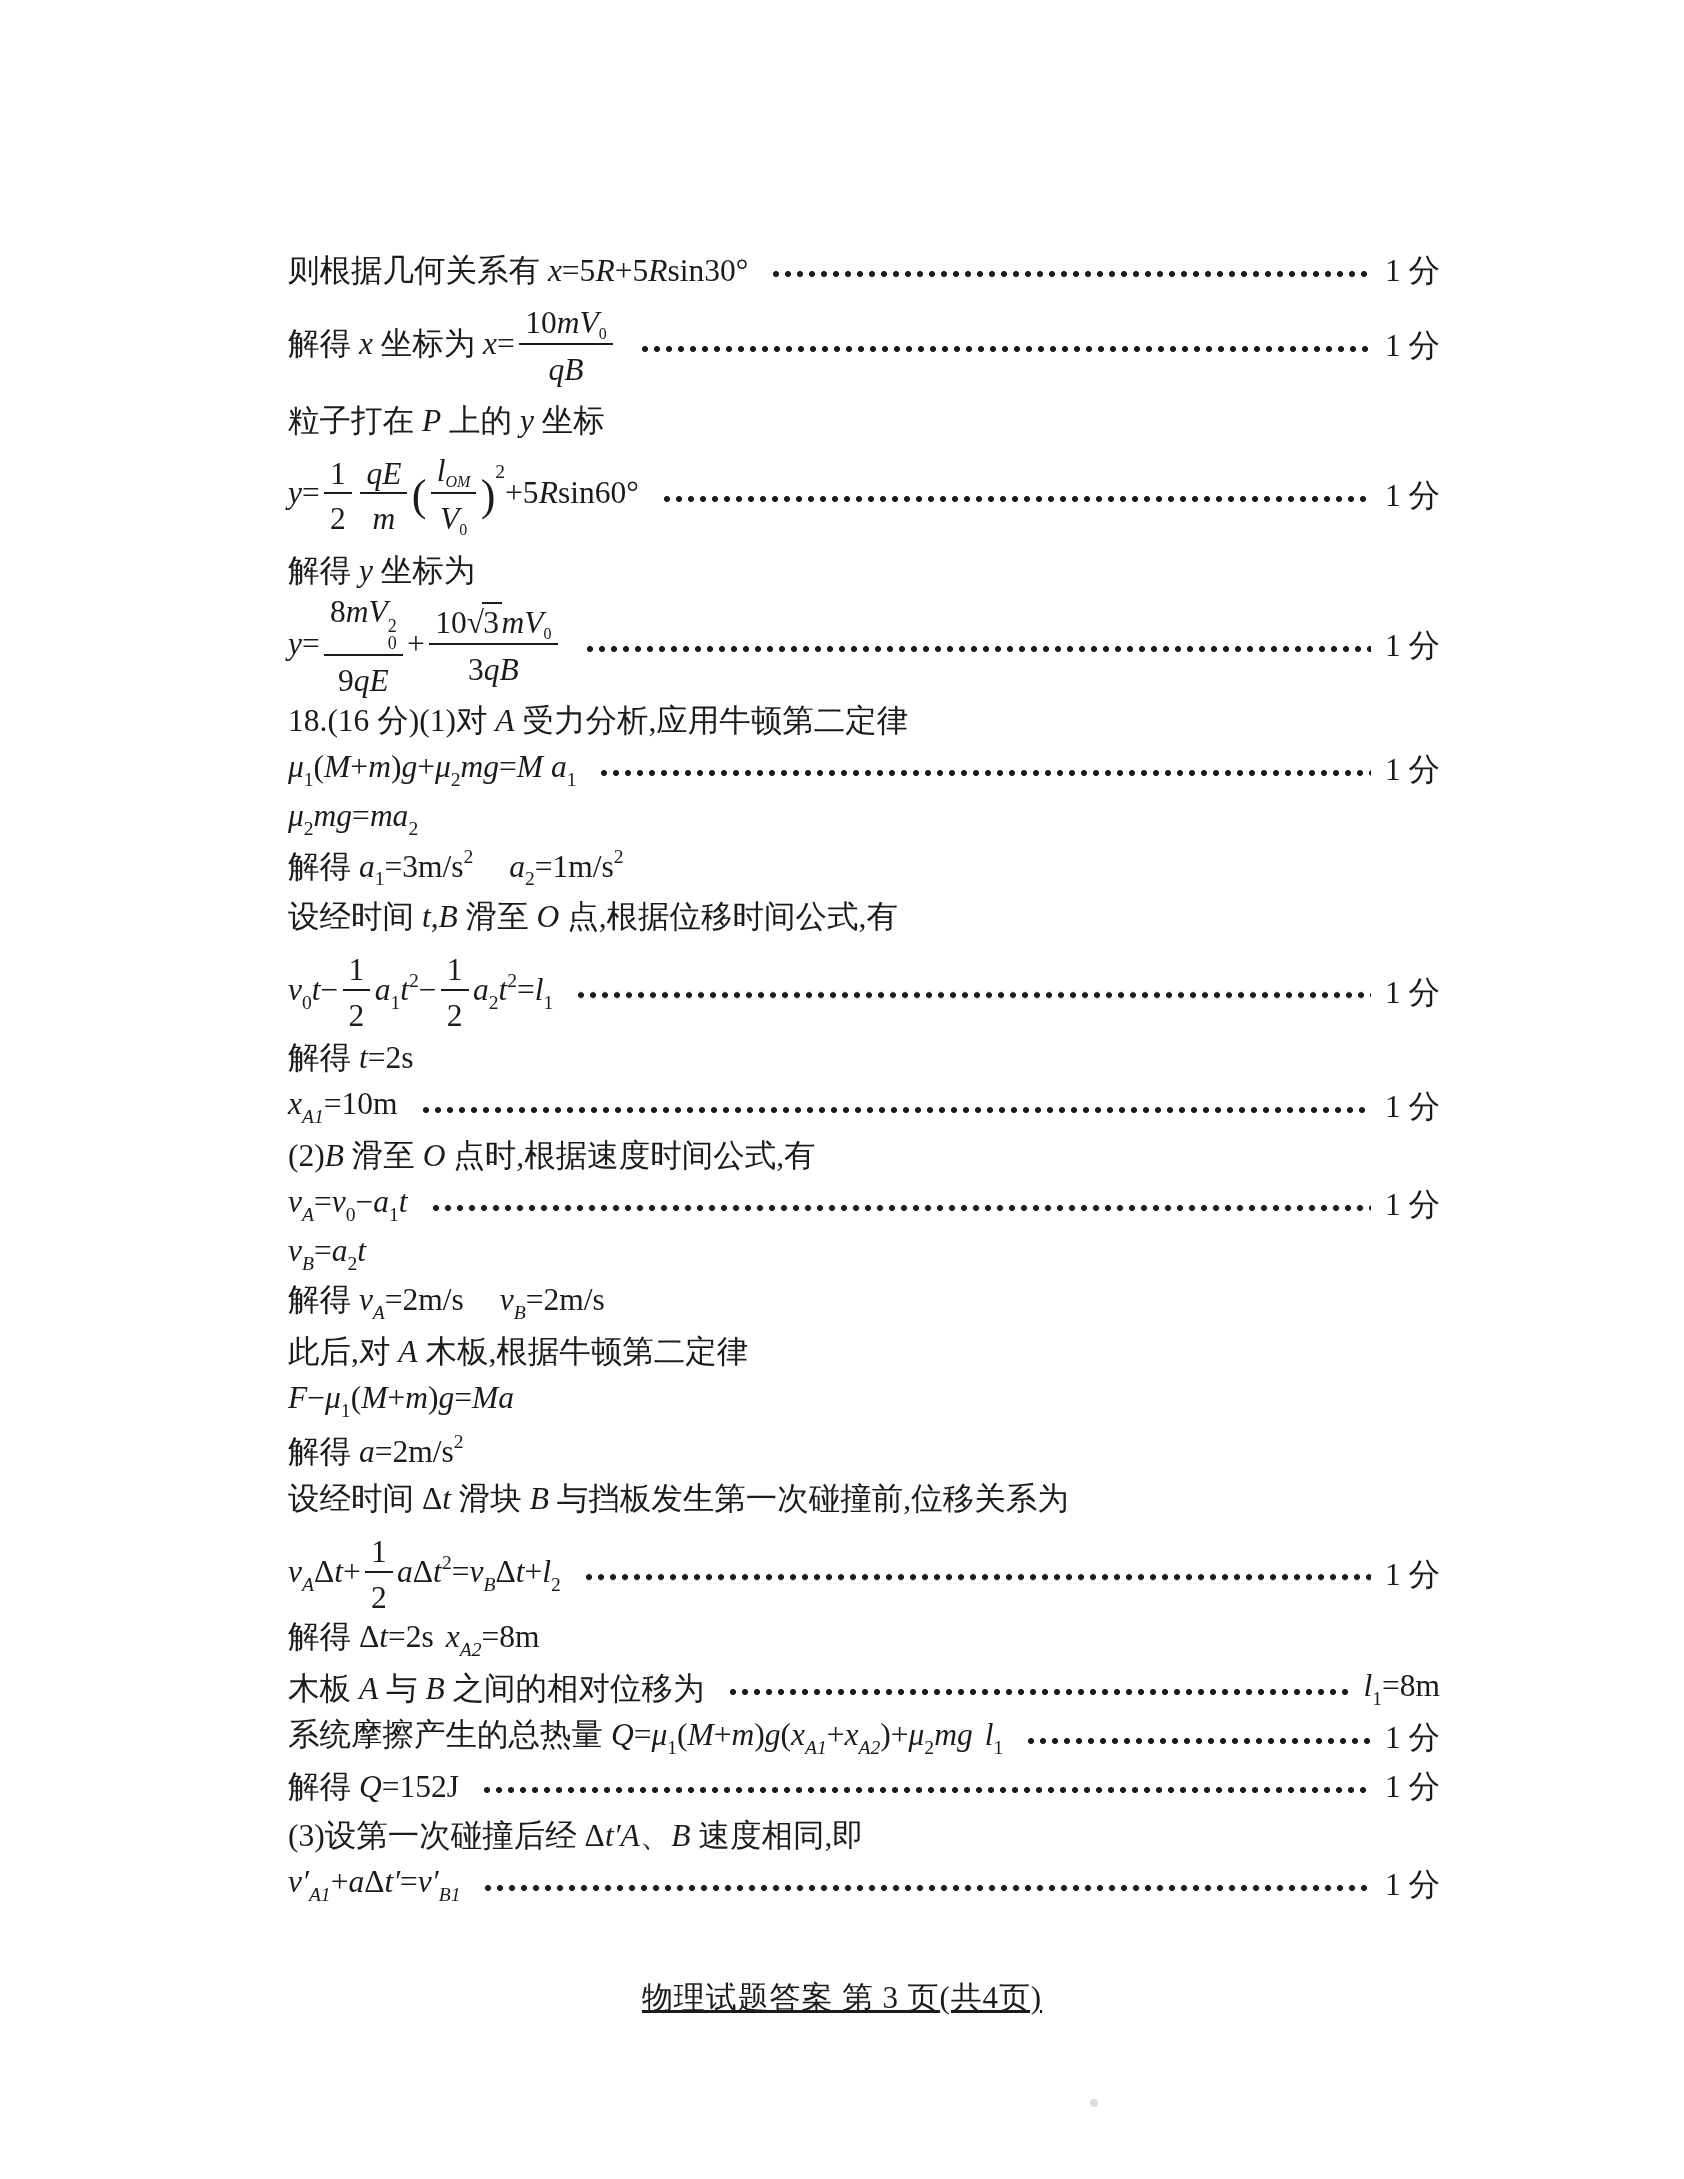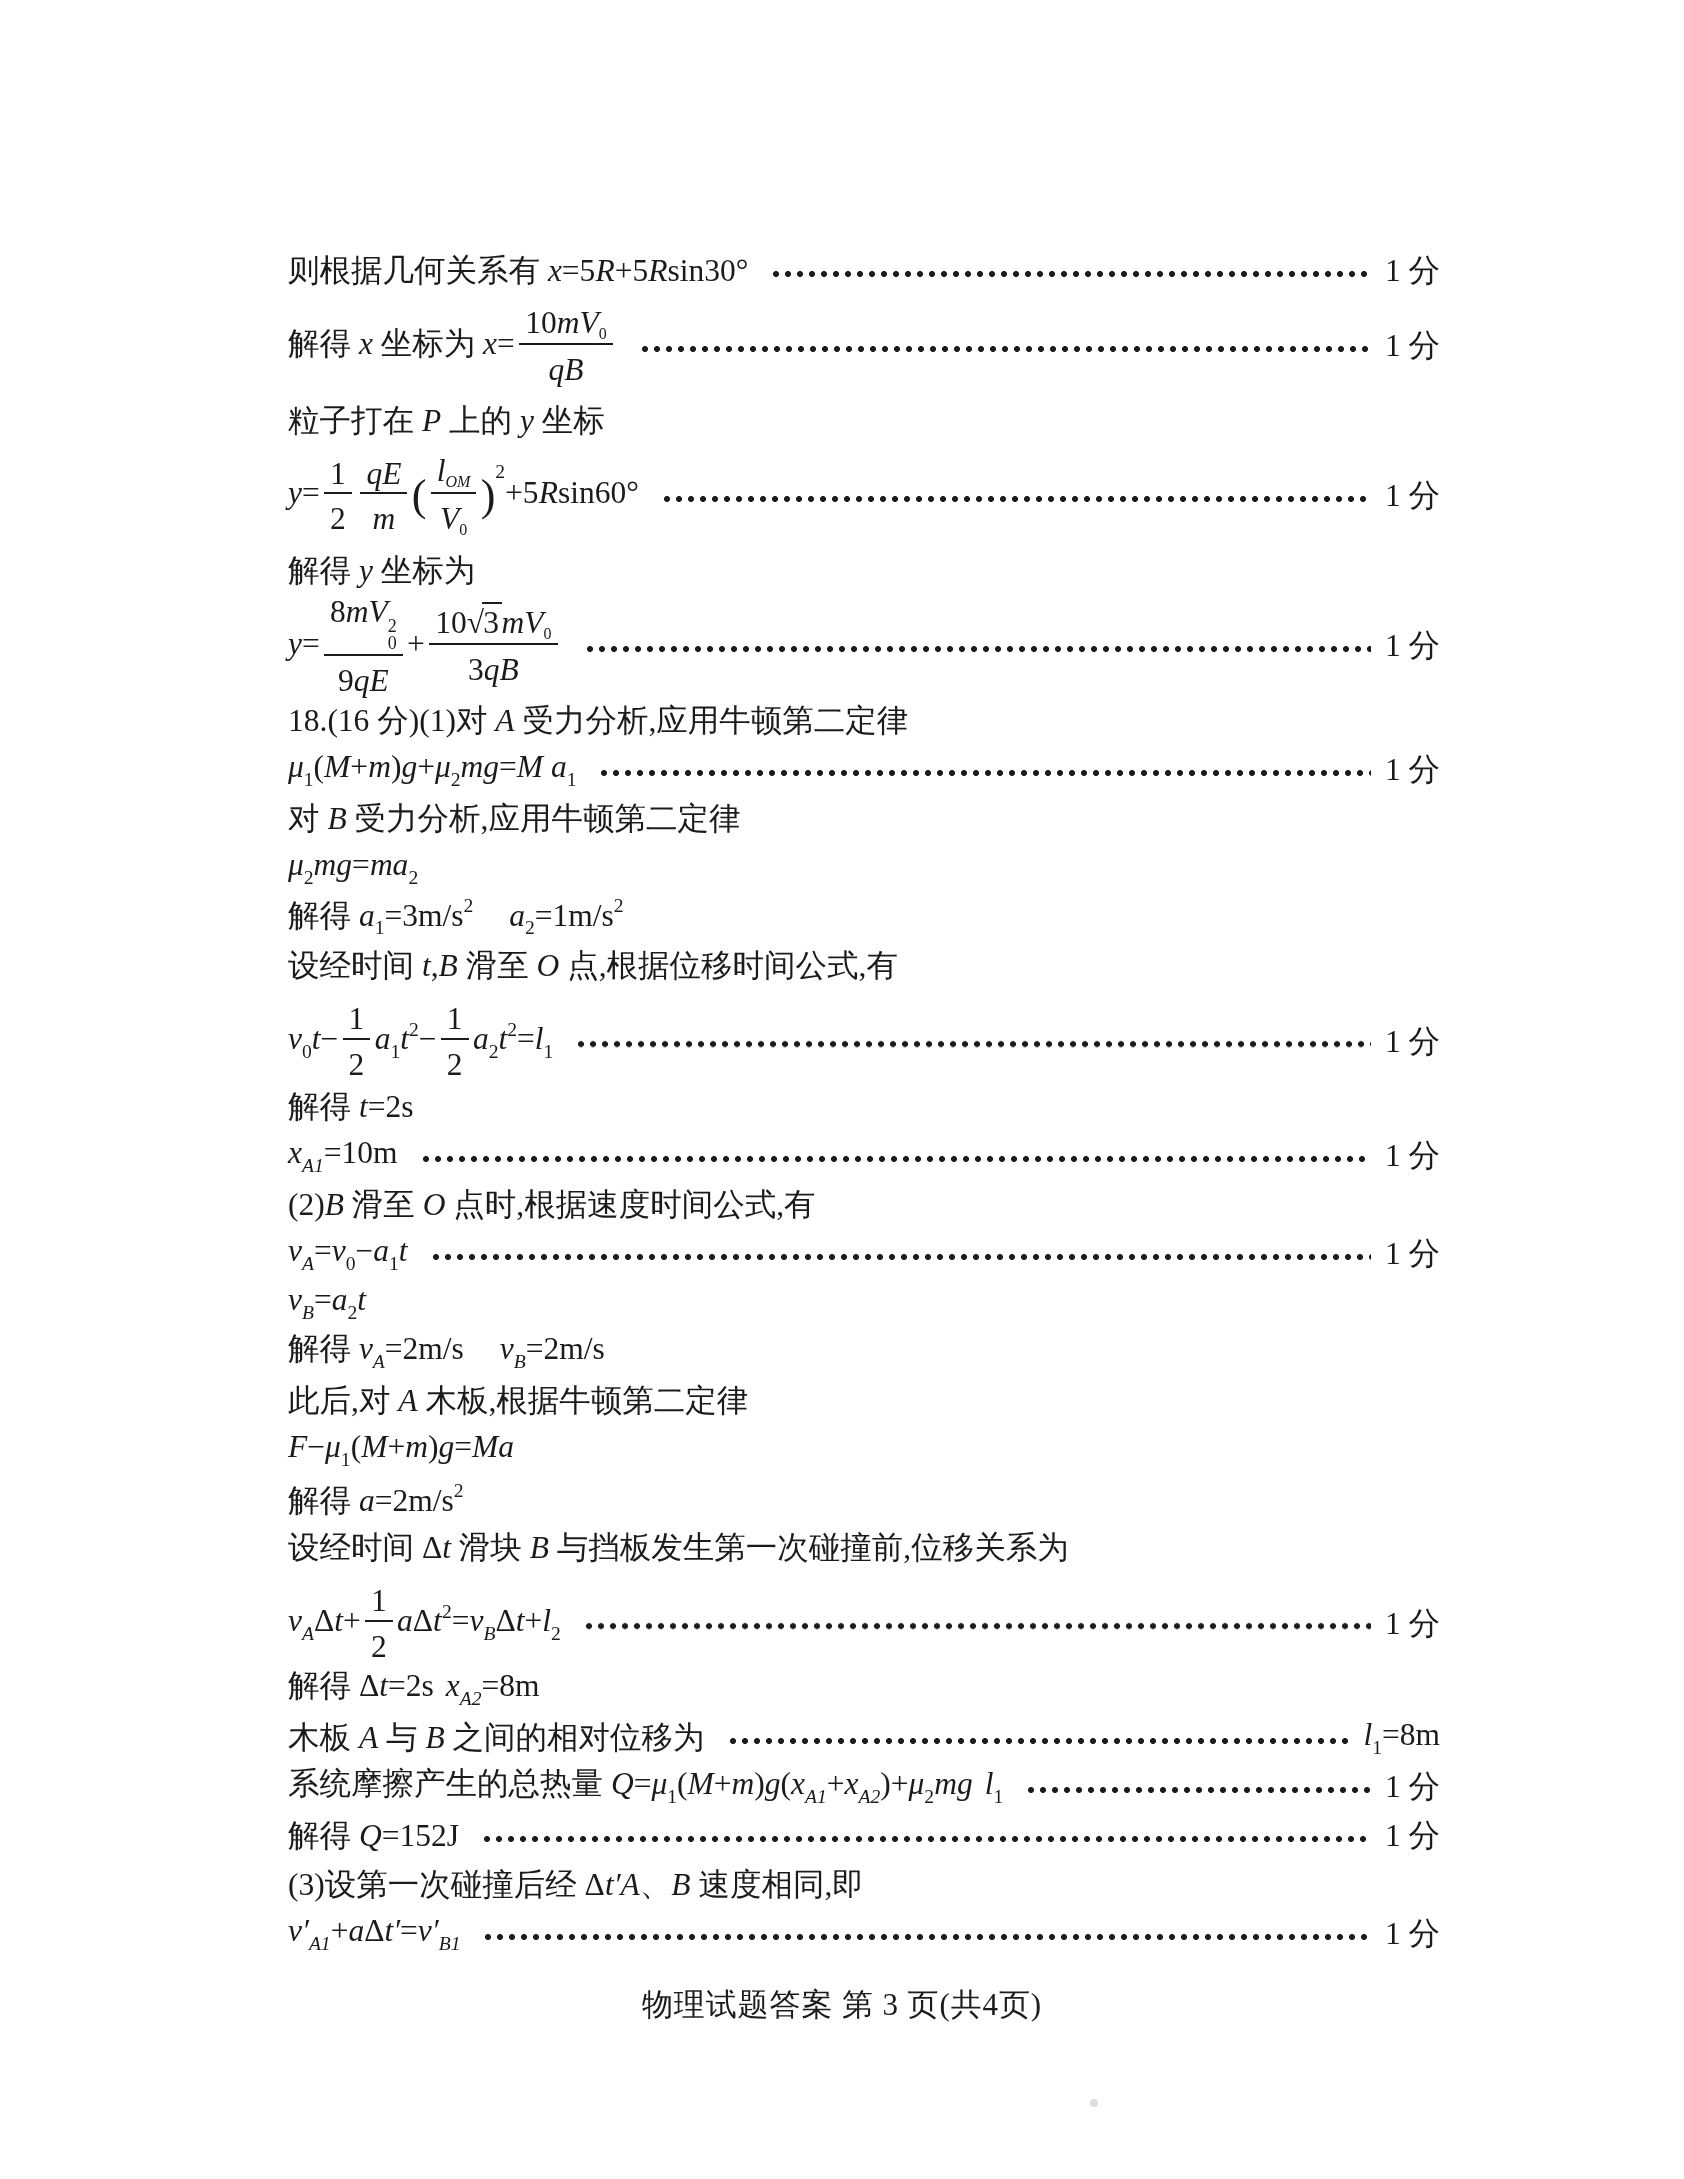--- a/index.html
+++ b/index.html
@@ -44,22 +44,22 @@
   .seg-frac .den{padding-top:8px;}
   .seg-frac .seg-sub{font-size:16px;vertical-align:-6px;}
   .seg-ss{
     display:inline-flex;flex-direction:column;align-items:flex-start;
     font-size:18px;line-height:17px;vertical-align:-10.2px;font-style:normal;
   }
   .seg-sqrt{white-space:nowrap;font-style:normal;}
   .seg-sqrt .arg{border-top:2.6px solid #1b1b1b;padding:0.9px 2.6px 0 0.9px;margin-left:-1.7px;}
   .footer{
     position:absolute;left:0;top:1977px;width:100%;height:49px;
-    display:flex;align-items:flex-end;justify-content:center;
-    font-size:31px;letter-spacing:0.9px;
+    display:flex;align-items:flex-start;justify-content:center;
+    font-size:31px;letter-spacing:0.9px;text-decoration:underline;
   }
   .artifact{
     position:absolute;left:1090px;top:2099px;width:7.7px;height:7.7px;border-radius:50%;
     background:#dedede;
   }
 </style>
 </head>
 <body>
 
 <div class="page">
@@ -90,23 +90,20 @@
         <div class="leader"></div>
         <span class="right"><span class="seg-r">1 </span><span class="seg-cn">分</span></span>
       </div>
       <div class="line">
         <span class="expr"><span class="seg-cn">18.(16 分)(1)对 </span><span class="seg-i">A</span><span class="seg-cn"> 受力分析,应用牛顿第二定律</span></span>
       </div>
       <div class="line">
         <span class="expr"><span class="seg-i">μ</span><span class="seg-sub">1</span><span class="seg-r">(</span><span class="seg-i">M</span><span class="seg-r">+</span><span class="seg-i">m</span><span class="seg-r">)</span><span class="seg-i">g</span><span class="seg-r">+</span><span class="seg-i">μ</span><span class="seg-sub">2</span><span class="seg-i">mg</span><span class="seg-r">=</span><span class="seg-i">M a</span><span class="seg-sub">1</span></span>
         <div class="leader"></div>
         <span class="right"><span class="seg-r">1 </span><span class="seg-cn">分</span></span>
-      </div>
-      <div class="line">
-        <span class="expr"><span class="seg-cn">对 </span><span class="seg-i">B</span><span class="seg-cn"> 受力分析,应用牛顿第二定律</span></span>
       </div>
       <div class="line">
         <span class="expr"><span class="seg-i">μ</span><span class="seg-sub">2</span><span class="seg-i">mg</span><span class="seg-r">=</span><span class="seg-i">ma</span><span class="seg-sub">2</span></span>
       </div>
       <div class="line">
         <span class="expr"><span class="seg-cn">解得 </span><span class="seg-i">a</span><span class="seg-sub">1</span><span class="seg-r">=3m/s</span><span class="seg-sup">2</span><span class="seg-sp" style="width: 36px;"></span><span class="seg-i">a</span><span class="seg-sub">2</span><span class="seg-r">=1m/s</span><span class="seg-sup">2</span></span>
       </div>
       <div class="line">
         <span class="expr"><span class="seg-cn">设经时间 </span><span class="seg-i">t</span><span class="seg-cn">,</span><span class="seg-i">B</span><span class="seg-cn"> 滑至 </span><span class="seg-i">O</span><span class="seg-cn"> 点,根据位移时间公式,有</span></span>
       </div>

